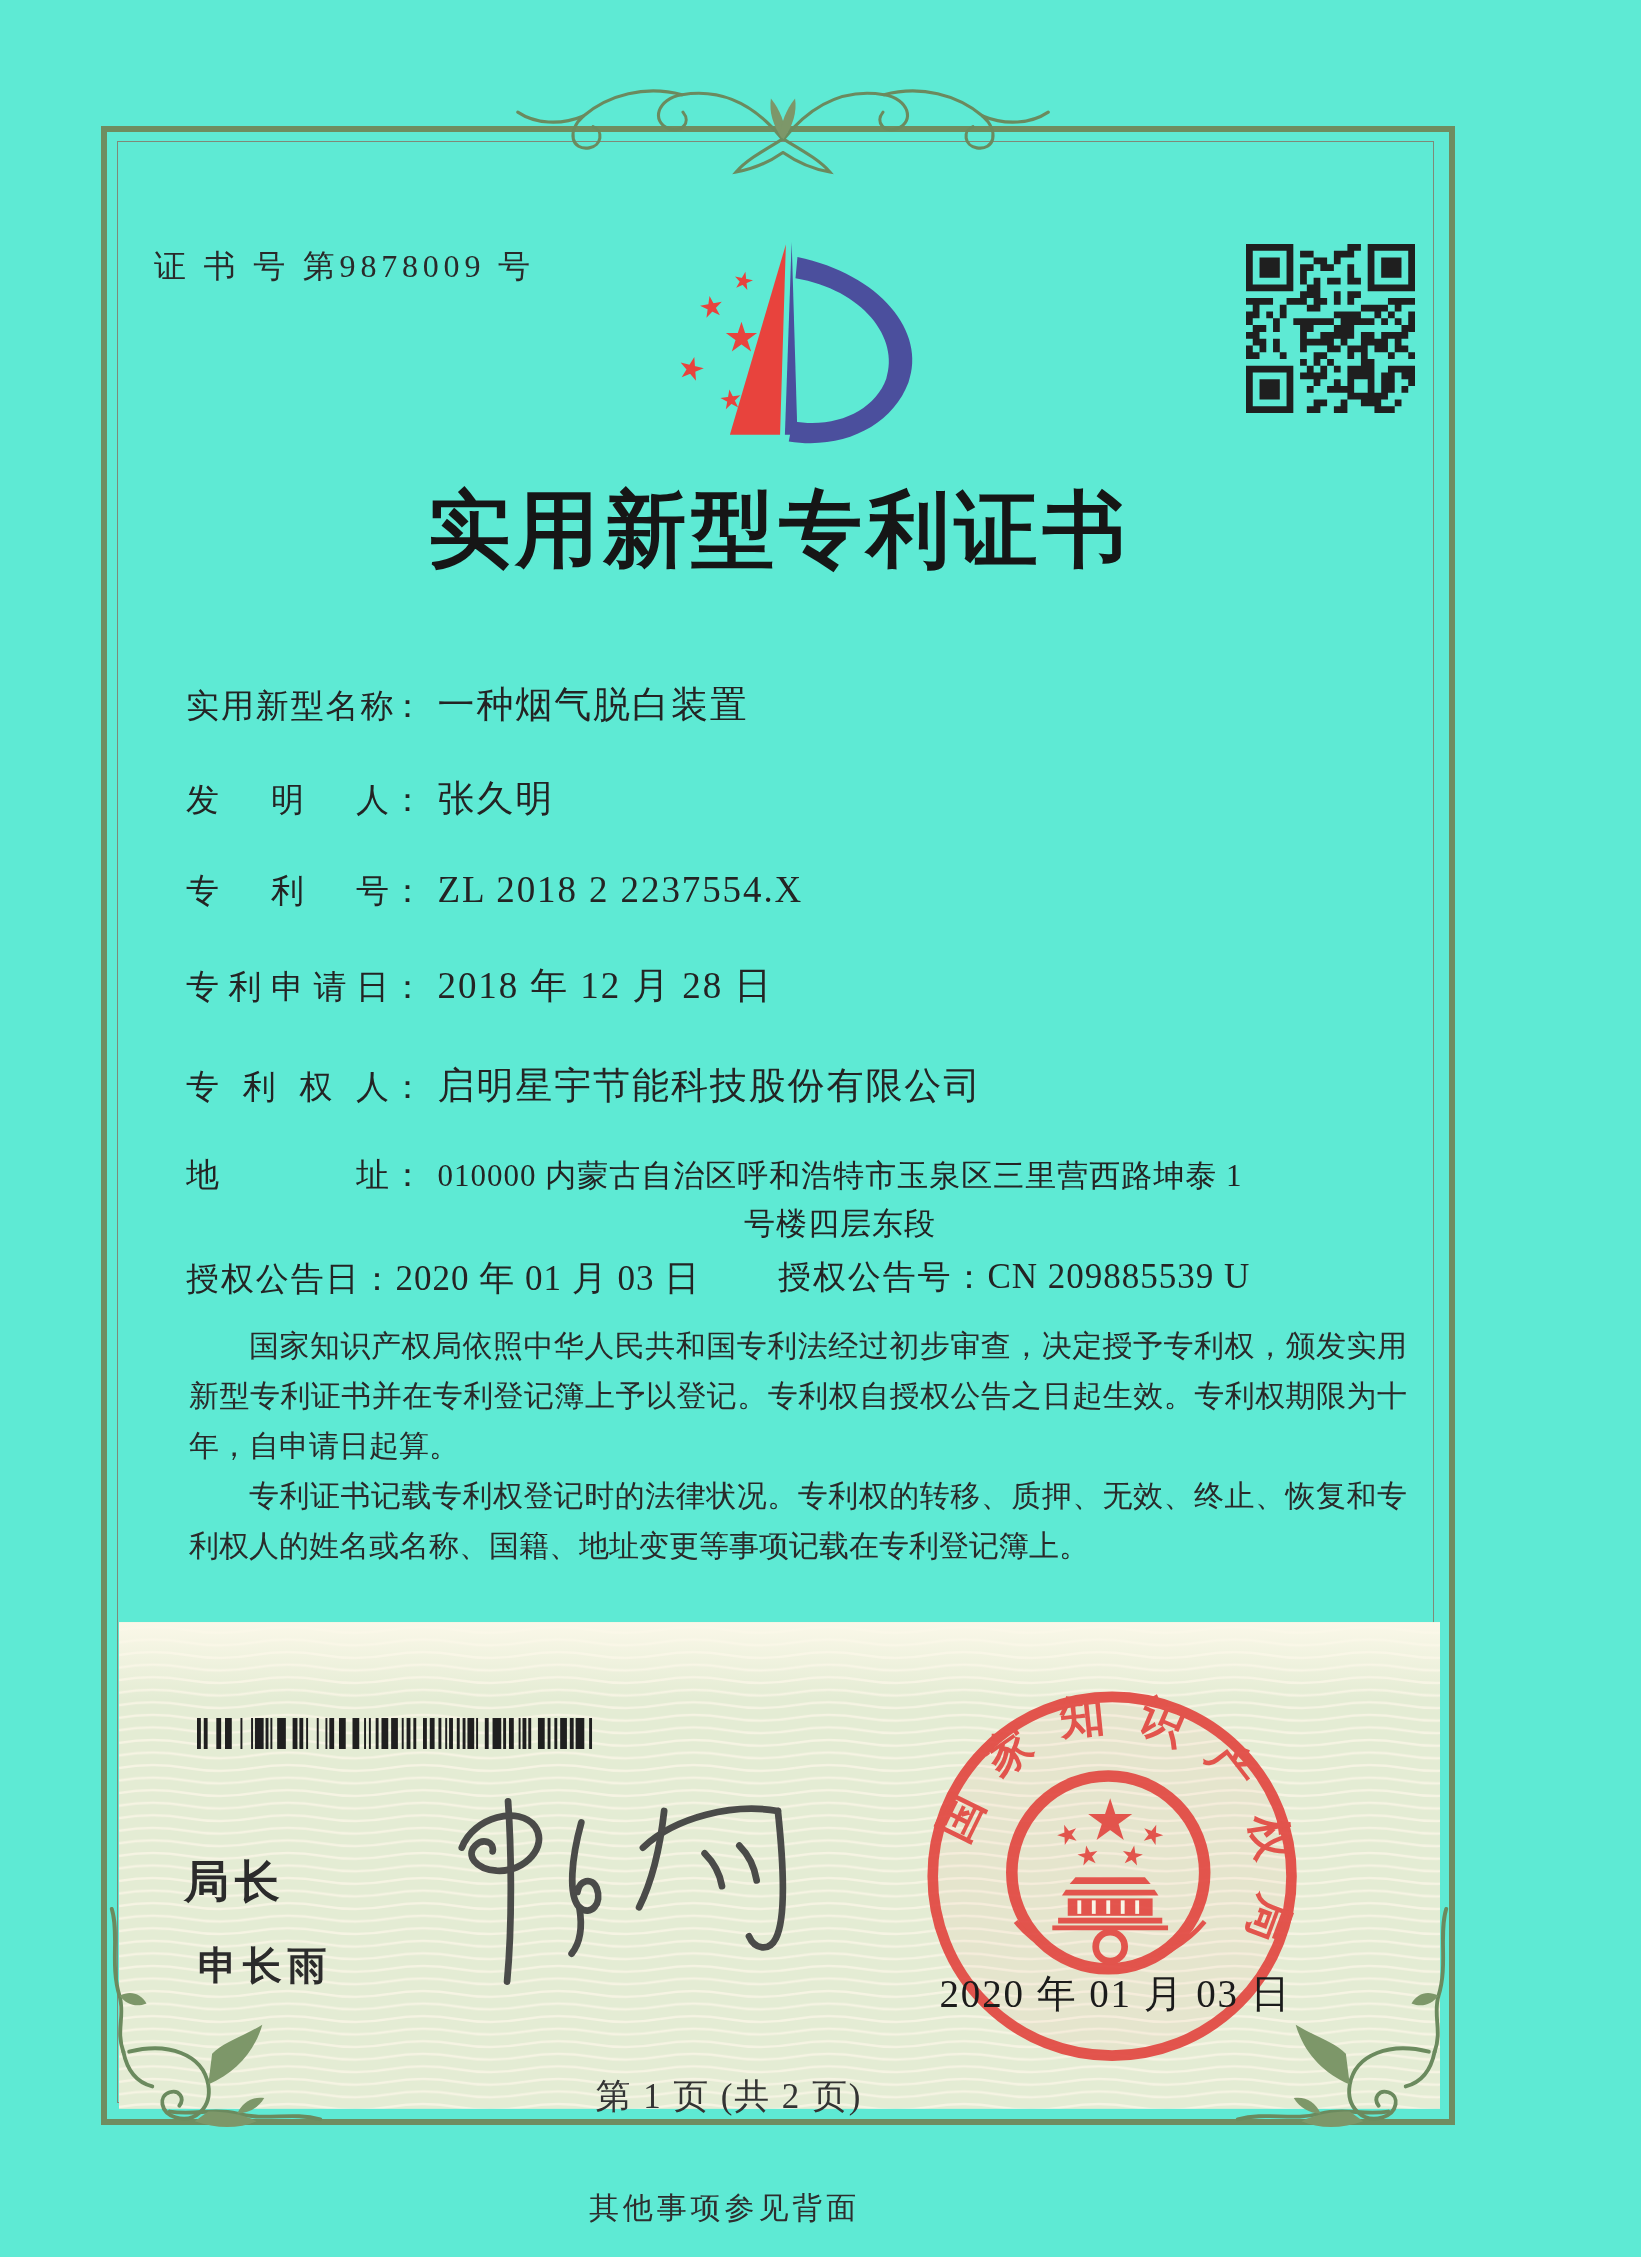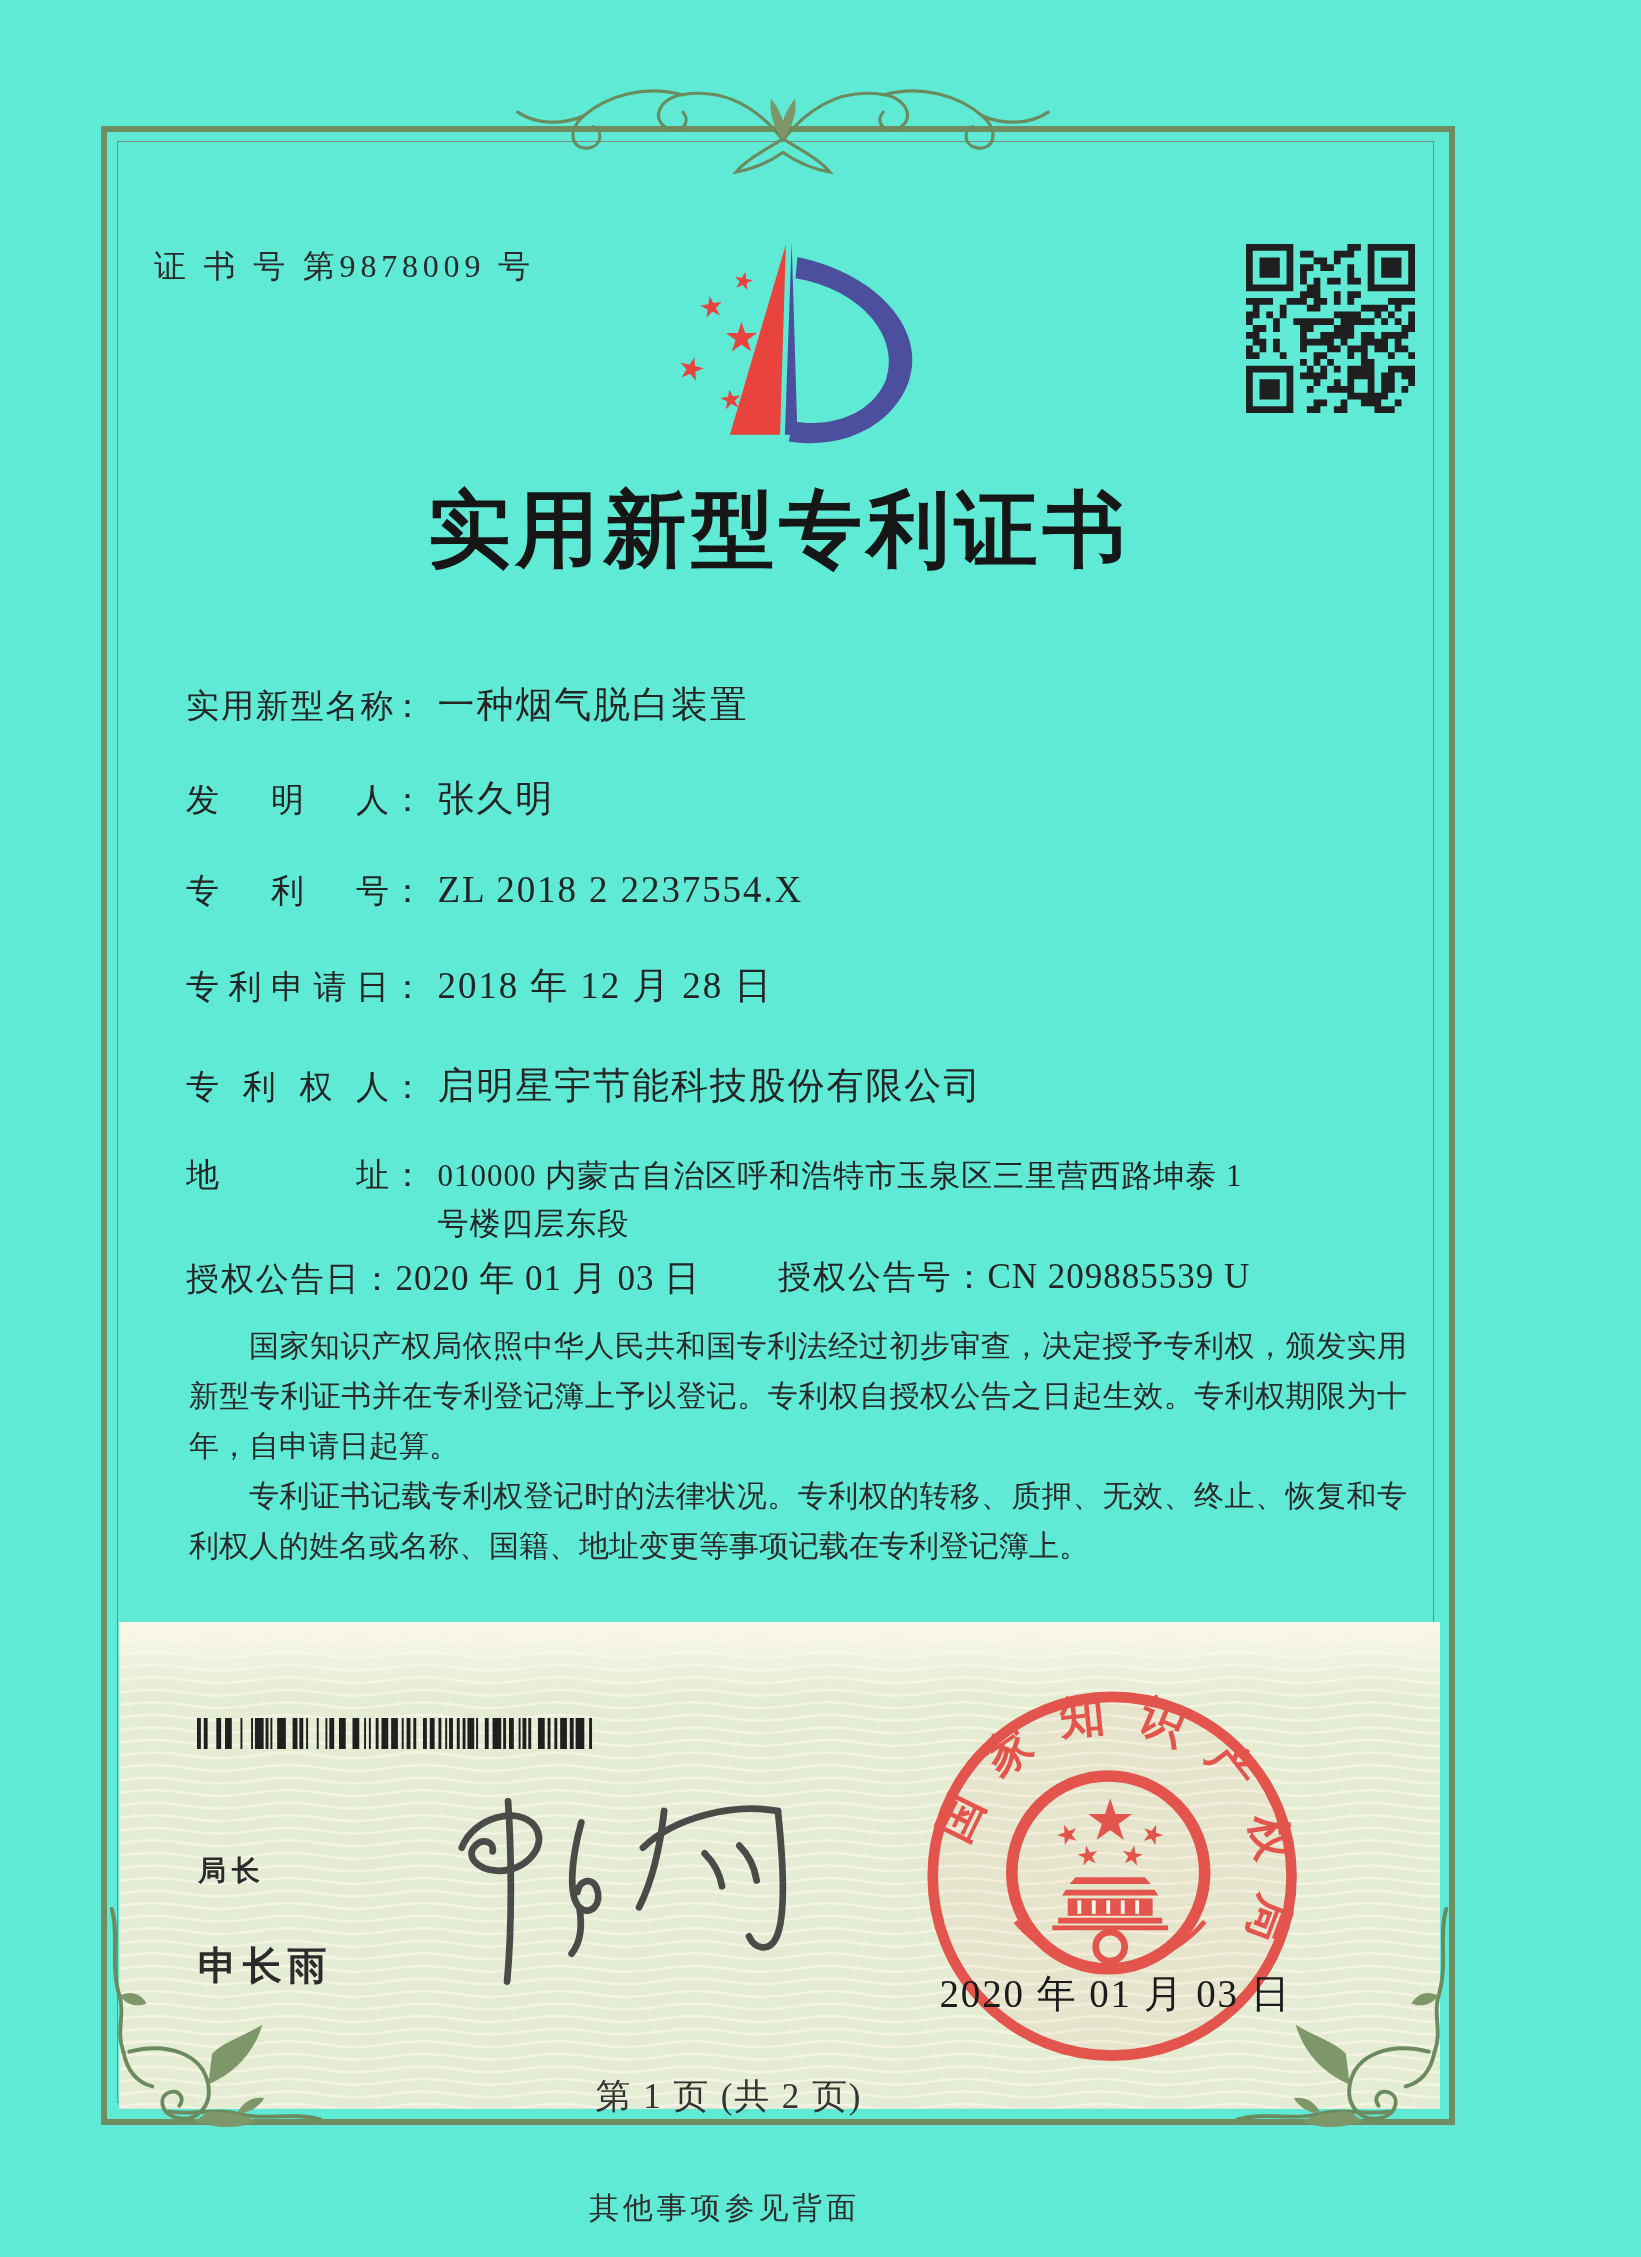--- a/index.html
+++ b/index.html
@@ -20,35 +20,35 @@
          letter-spacing:4.8px;color:#161616;}
 
   
   .row{left:186px;font-size:37px;letter-spacing:1.9px;color:#242424;white-space:nowrap;}
   .flabel{display:inline-block;width:205px;font-size:33px;text-align:justify;text-align-last:justify;
           vertical-align:baseline;}
   .fcolon{font-size:33px;}
   .fvalue{margin-left:11.6px;}
   .addr .fvalue{display:inline-block;vertical-align:top;font-size:31px;line-height:48px;
                 letter-spacing:1px;white-space:normal;}
-  .addr .fvalue span{display:block;}
+  .addr .fvalue span{display:block;text-align:center;}
   .grant{font-size:35px;letter-spacing:1px;white-space:nowrap;}
   .grant .glabel{font-size:33px;letter-spacing:1.9px;}
 
   .paras{left:189px;top:1321px;width:1218px;font-size:30px;line-height:50px;text-align:justify;
          color:#2a2a2a;}
   .paras p{margin:0;text-indent:2em;}
 
   
   .pattern{left:119px;top:1622px;}
 
   .barcode{left:197px;top:1718px;width:396px;height:31px;}
 
-  .sig-title{left:198px;top:1852px;font-family:"Liberation Sans","DejaVu Sans",sans-serif;
-             font-size:28px;font-weight:600;letter-spacing:5.8px;color:#2b2b2b;}
+  .sig-title{left:184px;top:1852px;font-family:"Liberation Sans","DejaVu Sans",sans-serif;
+             font-size:45px;font-weight:600;letter-spacing:5.8px;color:#2b2b2b;}
   .sig-name{left:198px;top:1939px;font-family:"Liberation Sans","DejaVu Sans",sans-serif;
             font-size:39px;font-weight:600;letter-spacing:5.8px;color:#2b2b2b;}
   .signature{left:415px;top:1784px;}
 
   .seal{left:898px;top:1666px;}
   .seal-date{left:927px;top:1967px;width:377px;text-align:center;font-size:39px;letter-spacing:1.9px;
              color:#1b1b1b;}
 
   .page-ind{left:106px;top:2073px;width:1246px;text-align:center;font-size:35px;letter-spacing:1.9px;color:#333;}
   .back-note{left:92px;top:2188px;width:1265px;text-align:center;font-size:30px;letter-spacing:3.9px;color:#2e2e2e;}

